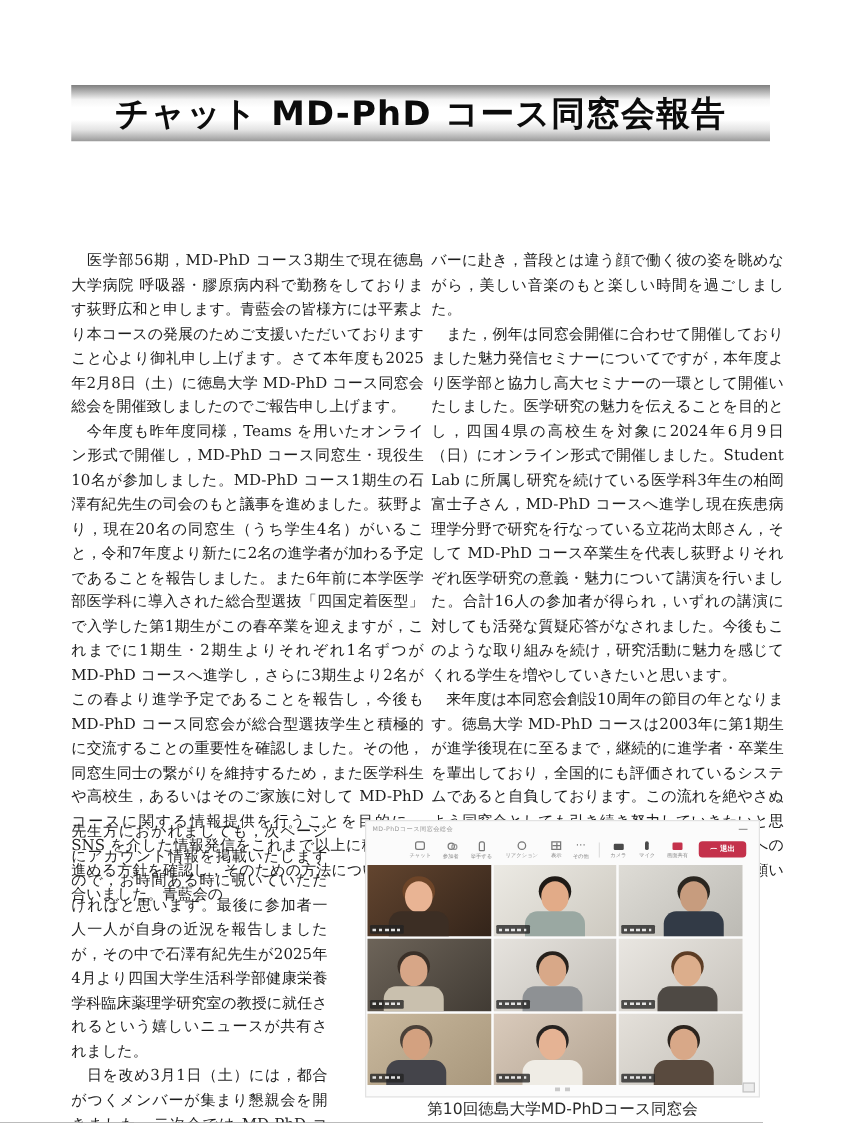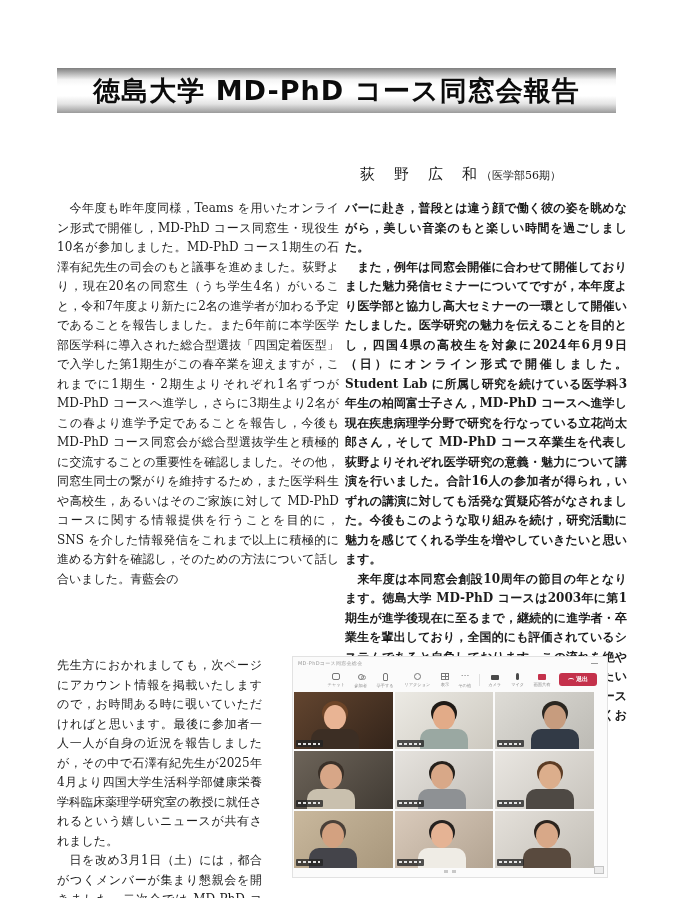--- a/index.html
+++ b/index.html
@@ -27,21 +27,21 @@
   .author{
     position:absolute; left:57px; top:164px; width:504px; text-align:right;
   }
   .author-name{font-size:15px; letter-spacing:2px;}
   .author-affil{font-size:11px; margin-left:2px;}
   
   .col{position:absolute; text-align:justify; text-justify:inter-ideograph;}
   .col p{margin:0; font-size:12px; line-height:19.5px;}
   .col-left-full{left:57px; top:199px; width:282px;}
   .col-left-narrow{left:57px; top:656px; width:205px; height:247px; overflow:hidden;}
-  .col-right{left:345px; top:199px; width:282px;font-weight:bold;}
+  .col-right{left:345px; top:199px; width:282px;}
   
   .teams{
     position:absolute; left:292px; top:656px; width:316px; height:222px;
     background:#fbfbfb; border:1px solid #e2e2e2; box-sizing:border-box;
     font-family:"DejaVu Sans","Liberation Sans",sans-serif;
   }
   .t-titlebar{position:absolute; left:0; top:0; right:0; height:13px;}
   .t-title{position:absolute; left:5px; top:3px; font-size:5px; color:#9a9a9a; letter-spacing:.3px;}
   .t-min{position:absolute; right:9px; top:6px; width:7px; height:1px; background:#9a9a9a;}
   .t-toolbar{
@@ -98,29 +98,27 @@
     position:absolute; left:292px; top:879px; width:316px; text-align:center;
     font-family:"DejaVu Sans","Liberation Sans",sans-serif; font-size:12.5px; color:#2a2a2a;
   }
 </style>
 </head>
 <body>
 
 <div class="page">
 
   <div class="banner">
-    <span class="banner-title">徳島大学 MD-PhD コース同窓会報告</span>
-  </div>
-
-
-  <div class="author">
-    <span class="author-name">荻　野　広　和</span><span class="author-affil">（医学部56期）</span>
-  </div>
+    <span class="banner-title">チャット MD-PhD コース同窓会報告</span>
+  </div>
+
+
 
   <div class="col col-left-full">
+    <p>　医学部56期，MD-PhD コース3期生で現在徳島大学病院 呼吸器・膠原病内科で勤務をしております荻野広和と申します。青藍会の皆様方には平素より本コースの発展のためご支援いただいておりますこと心より御礼申し上げます。さて本年度も2025年2月8日（土）に徳島大学 MD-PhD コース同窓会総会を開催致しましたのでご報告申し上げます。</p>
     <p>　今年度も昨年度同様，Teams を用いたオンライン形式で開催し，MD-PhD コース同窓生・現役生10名が参加しました。MD-PhD コース1期生の石澤有紀先生の司会のもと議事を進めました。荻野より，現在20名の同窓生（うち学生4名）がいること，令和7年度より新たに2名の進学者が加わる予定であることを報告しました。また6年前に本学医学部医学科に導入された総合型選抜「四国定着医型」で入学した第1期生がこの春卒業を迎えますが，これまでに1期生・2期生よりそれぞれ1名ずつが MD-PhD コースへ進学し，さらに3期生より2名がこの春より進学予定であることを報告し，今後も MD-PhD コース同窓会が総合型選抜学生と積極的に交流することの重要性を確認しました。その他，同窓生同士の繋がりを維持するため，また医学科生や高校生，あるいはそのご家族に対して MD-PhD コースに関する情報提供を行うことを目的に，SNS を介した情報発信をこれまで以上に積極的に進める方針を確認し，そのための方法について話し合いました。青藍会の</p>
   </div>
 
   <div class="col col-left-narrow">
     <p>先生方におかれましても，次ページにアカウント情報を掲載いたしますので，お時間ある時に覗いていただければと思います。最後に参加者一人一人が自身の近況を報告しましたが，その中で石澤有紀先生が2025年4月より四国大学生活科学部健康栄養学科臨床薬理学研究室の教授に就任されるという嬉しいニュースが共有されました。</p>
     <p>　日を改め3月1日（土）には，都合がつくメンバーが集まり懇親会を開きました。二次会では MD-PhD コース1年目の高麗王さんが働くジャズ</p>
   </div>
 
   <div class="col col-right">
     <p>バーに赴き，普段とは違う顔で働く彼の姿を眺めながら，美しい音楽のもと楽しい時間を過ごしました。</p>
@@ -235,14 +233,15 @@
         </div>
       </div>
 
     <div class="t-footmarks">
         <span></span>
         <span></span>
       </div>
     <div class="t-scrollcorner"></div>
   </div>
 
+  <div class="caption">第10回徳島大学MD-PhDコース同窓会</div>
 
 </div>
 
 </body></html>

